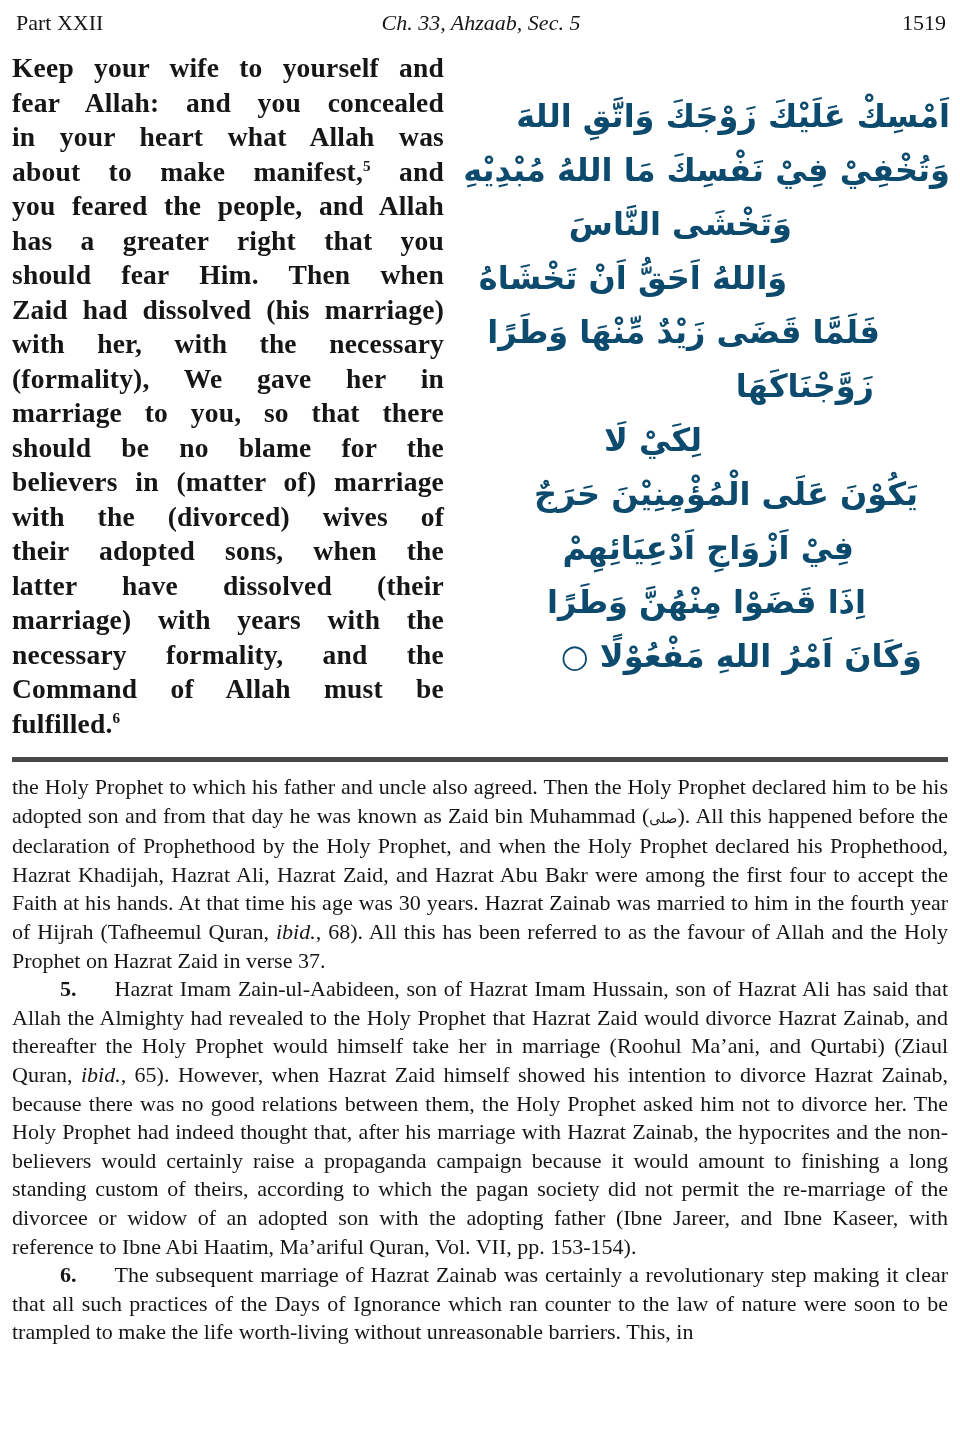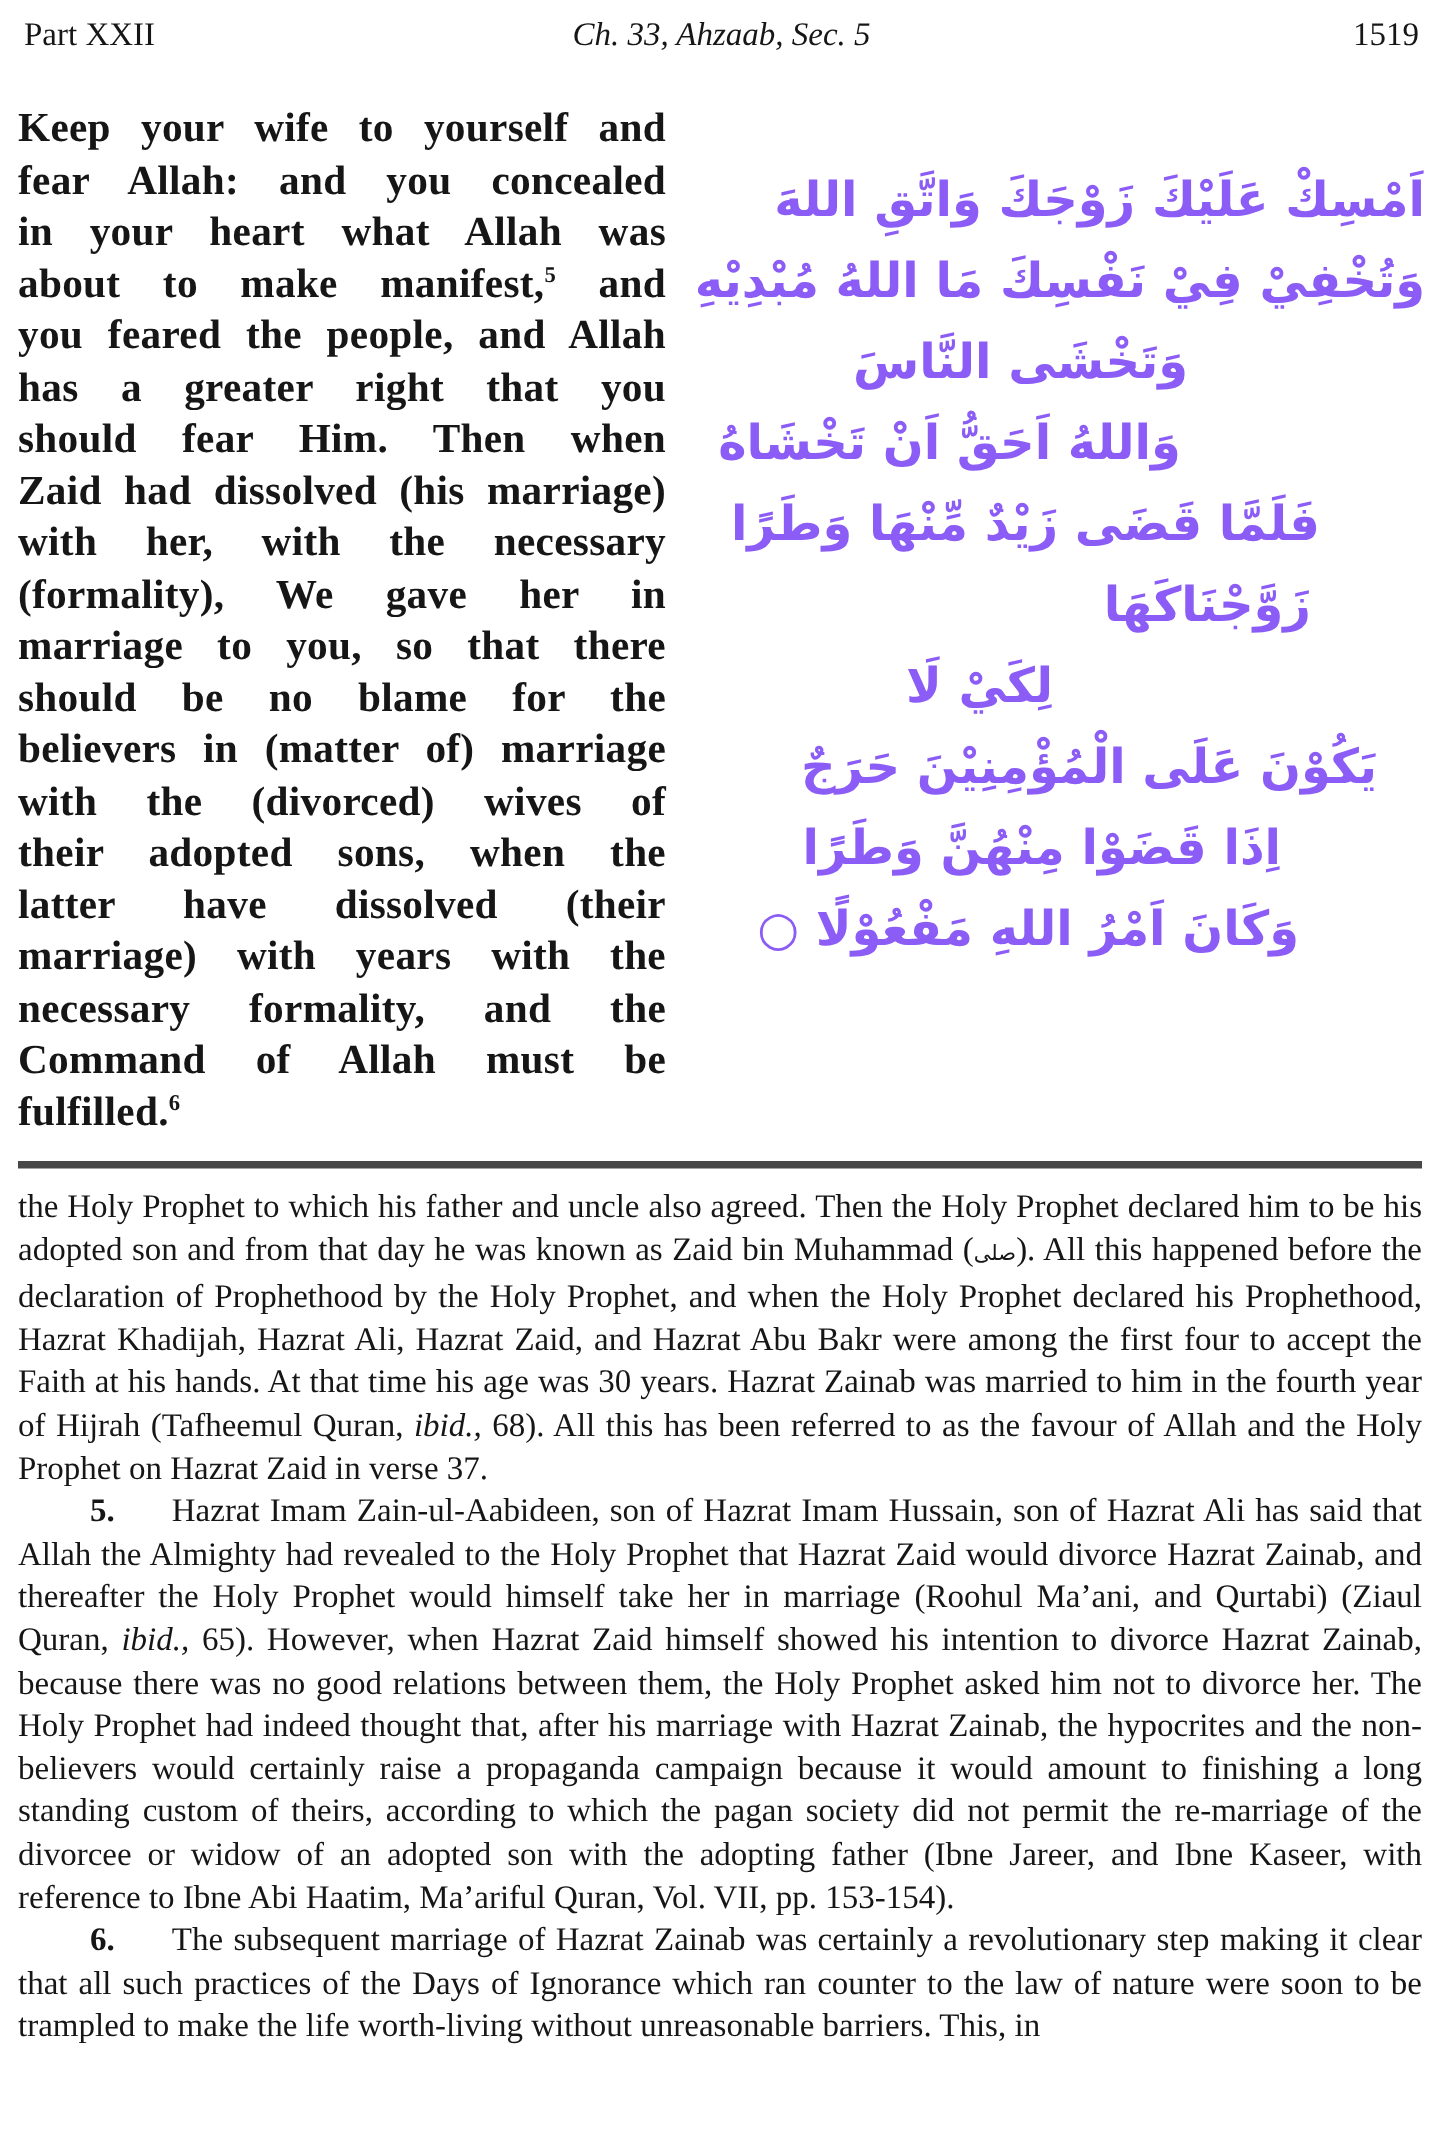--- a/index.html
+++ b/index.html
@@ -20,21 +20,21 @@
     grid-template-columns: 1fr auto 1fr;
     align-items: baseline;
     font-size: 22px;
     padding: 2px 4px 0 4px;
   }
   .header .part   { justify-self: start; }
   .header .chapter{ justify-self: center; font-style: italic; }
   .header .pageno { justify-self: end; }
 
   
-  .content { display: flex; margin-top: 32px; }
+  .content { display: flex; margin-top: 15px; }
 
   .translation {
     width: 432px;
     font-weight: bold;
     font-size: 27.5px;
   }
   .tr-line {
     text-align: justify;
     text-align-last: justify;
     line-height: 34.5px;
@@ -48,21 +48,21 @@
     font-weight: bold;
   }
 
   .arabic {
     flex: 1;
     direction: rtl;
     margin-top: 38px;
     font-family: "DejaVu Sans", sans-serif;
     font-weight: bold;
     font-size: 32px;
-    color: #8b5cf6;
+    color: #0c4a6e;
   }
   .ar-line { text-align: right; line-height: 54px; white-space: nowrap; }
   .ar-line:nth-child(3)  { margin-right: 158px; }
   .ar-line:nth-child(4)  { margin-right: 128px; text-align: center; }
   .ar-line:nth-child(5)  { margin-right: 70px; }
   .ar-line:nth-child(6)  { margin-right: 76px; }
   .ar-line:nth-child(7)  { margin-right: 248px; }
   .ar-line:nth-child(8)  { margin-right: 32px; }
   .ar-line:nth-child(9)  { margin-right: 96px; }
   .ar-line:nth-child(10) { margin-right: 84px; }
@@ -127,20 +127,21 @@
       </div>
     <div class="arabic">
         <div class="ar-line">اَمْسِكْ عَلَيْكَ زَوْجَكَ وَاتَّقِ اللهَ</div>
         <div class="ar-line">وَتُخْفِيْ فِيْ نَفْسِكَ مَا اللهُ مُبْدِيْهِ</div>
         <div class="ar-line">وَتَخْشَى النَّاسَ</div>
         <div class="ar-line">وَاللهُ اَحَقُّ اَنْ تَخْشَاهُ</div>
         <div class="ar-line">فَلَمَّا قَضَى زَيْدٌ مِّنْهَا وَطَرًا</div>
         <div class="ar-line">زَوَّجْنَاكَهَا</div>
         <div class="ar-line">لِكَيْ لَا</div>
         <div class="ar-line">يَكُوْنَ عَلَى الْمُؤْمِنِيْنَ حَرَجٌ</div>
+        <div class="ar-line">فِيْ اَزْوَاجِ اَدْعِيَائِهِمْ</div>
         <div class="ar-line">اِذَا قَضَوْا مِنْهُنَّ وَطَرًا</div>
         <div class="ar-line">وَكَانَ اَمْرُ اللهِ مَفْعُوْلًا ○</div>
       </div>
   </div>
 
   <div class="rule"></div>
 
   <div class="footnotes">
       <p class="fn-para"><span>the Holy Prophet to which his father and uncle also agreed. Then the Holy Prophet declared him to be his adopted son and from that day he was known as Zaid bin Muhammad (</span><span class="honorific">صلى</span><span>). All this happened before the declaration of Prophethood by the Holy Prophet, and when the Holy Prophet declared his Prophethood, Hazrat Khadijah, Hazrat Ali, Hazrat Zaid, and Hazrat Abu Bakr were among the first four to accept the Faith at his hands. At that time his age was 30 years. Hazrat Zainab was married to him in the fourth year of Hijrah (Tafheemul Quran, </span><span class="italic">ibid.,</span><span> 68). All this has been referred to as the favour of Allah and the Holy Prophet on Hazrat Zaid in verse 37.</span></p>
       <p class="fn-para indent"><span class="fn-num">5.</span><span>Hazrat Imam Zain-ul-Aabideen, son of Hazrat Imam Hussain, son of Hazrat Ali has said that Allah the Almighty had revealed to the Holy Prophet that Hazrat Zaid would divorce Hazrat Zainab, and thereafter the Holy Prophet would himself take her in marriage (Roohul Ma’ani, and Qurtabi) (Ziaul Quran, </span><span class="italic">ibid.,</span><span> 65). However, when Hazrat Zaid himself showed his intention to divorce Hazrat Zainab, because there was no good relations between them, the Holy Prophet asked him not to divorce her. The Holy Prophet had indeed thought that, after his marriage with Hazrat Zainab, the hypocrites and the non-believers would certainly raise a propaganda campaign because it would amount to finishing a long standing custom of theirs, according to which the pagan society did not permit the re-marriage of the divorcee or widow of an adopted son with the adopting father (Ibne Jareer, and Ibne Kaseer, with reference to Ibne Abi Haatim, Ma’ariful Quran, Vol. VII, pp. 153-154).</span></p>

